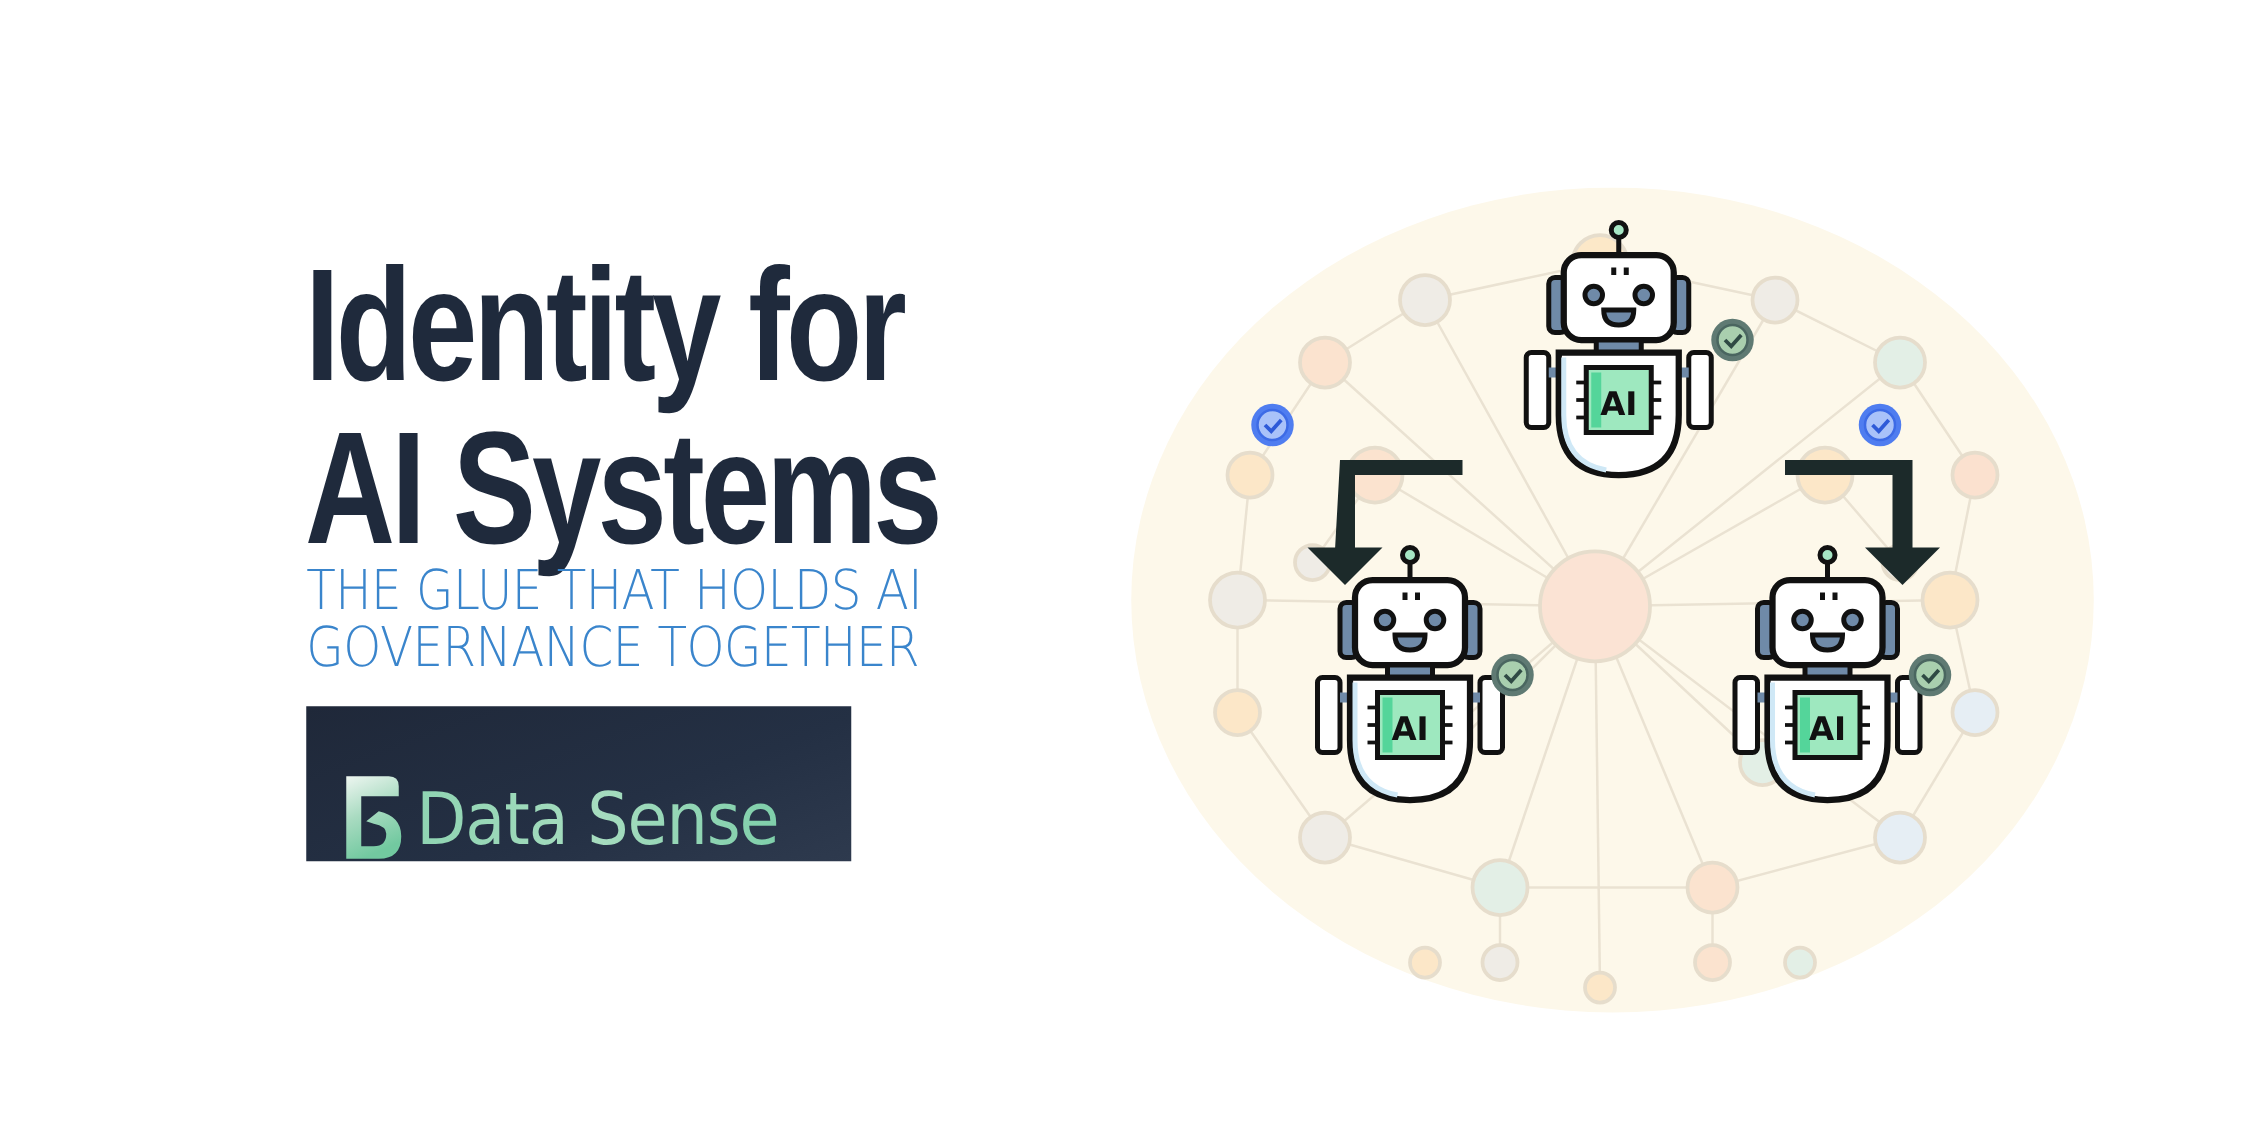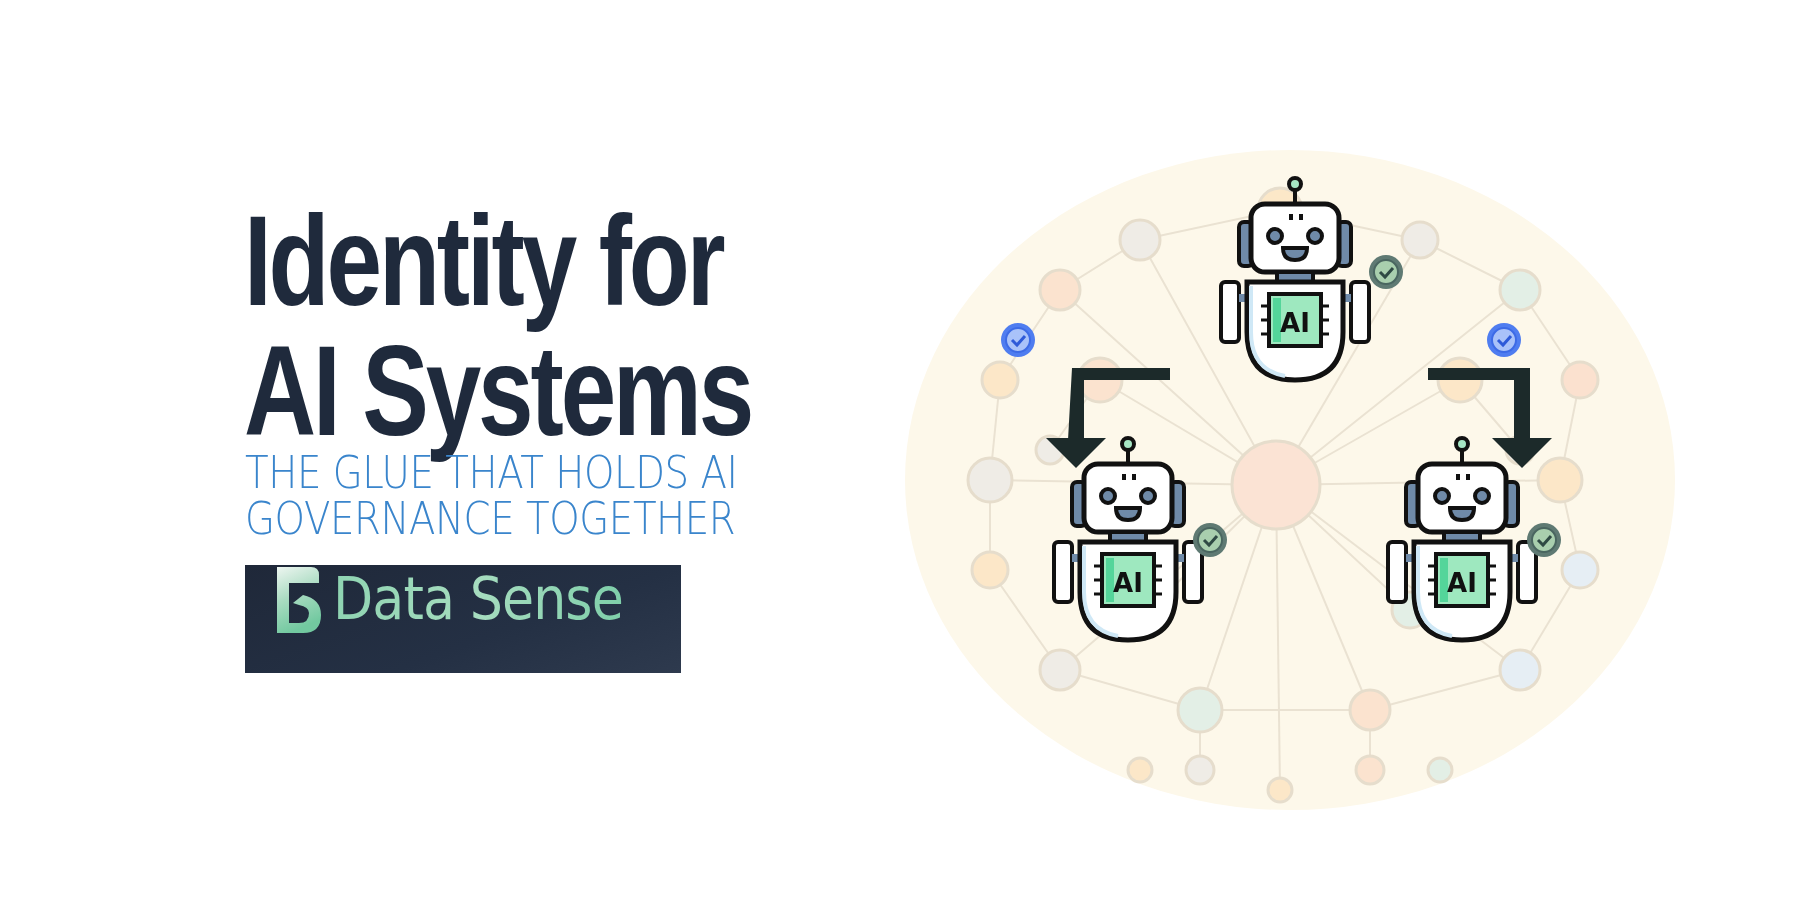--- a/index.html
+++ b/index.html
@@ -12,23 +12,23 @@
       white-space:nowrap;
     }
     .subtitle {
       position:absolute; left:245px; top:450px;
       font-family:"DejaVu Sans", sans-serif; font-weight:300;
       color:#3a85cc; font-size:44px; line-height:46px;
       transform:scaleX(0.88); transform-origin:left top; white-space:nowrap;
       letter-spacing:-0.5px;
     }
     .logo-box {
-      position:absolute; left:245px; top:565px; width:436px; height:108px;
+      position:absolute; left:245px; top:565px; width:436px; height:124px;
       background:linear-gradient(160deg,#1f2839 0%,#243044 60%,#2e3a4e 100%);
-      display:flex; align-items:flex-start;
+      display:flex; align-items:flex-end;
     }
     .logo-mark { margin-left:28px; width:50px; height:70px; }
     .logo-text {
       margin-left:10px; font-family:"DejaVu Sans", sans-serif; font-size:58px;
       background:linear-gradient(90deg,#8fd4b2,#a6dcbf 50%,#7fcfaa);
       -webkit-background-clip:text; background-clip:text; color:transparent;
       letter-spacing:-1px; transform:scaleX(0.9); transform-origin:left center;
     }
     .illustration { position:absolute; left:900px; top:150px; width:800px; height:680px; }
   </style>

